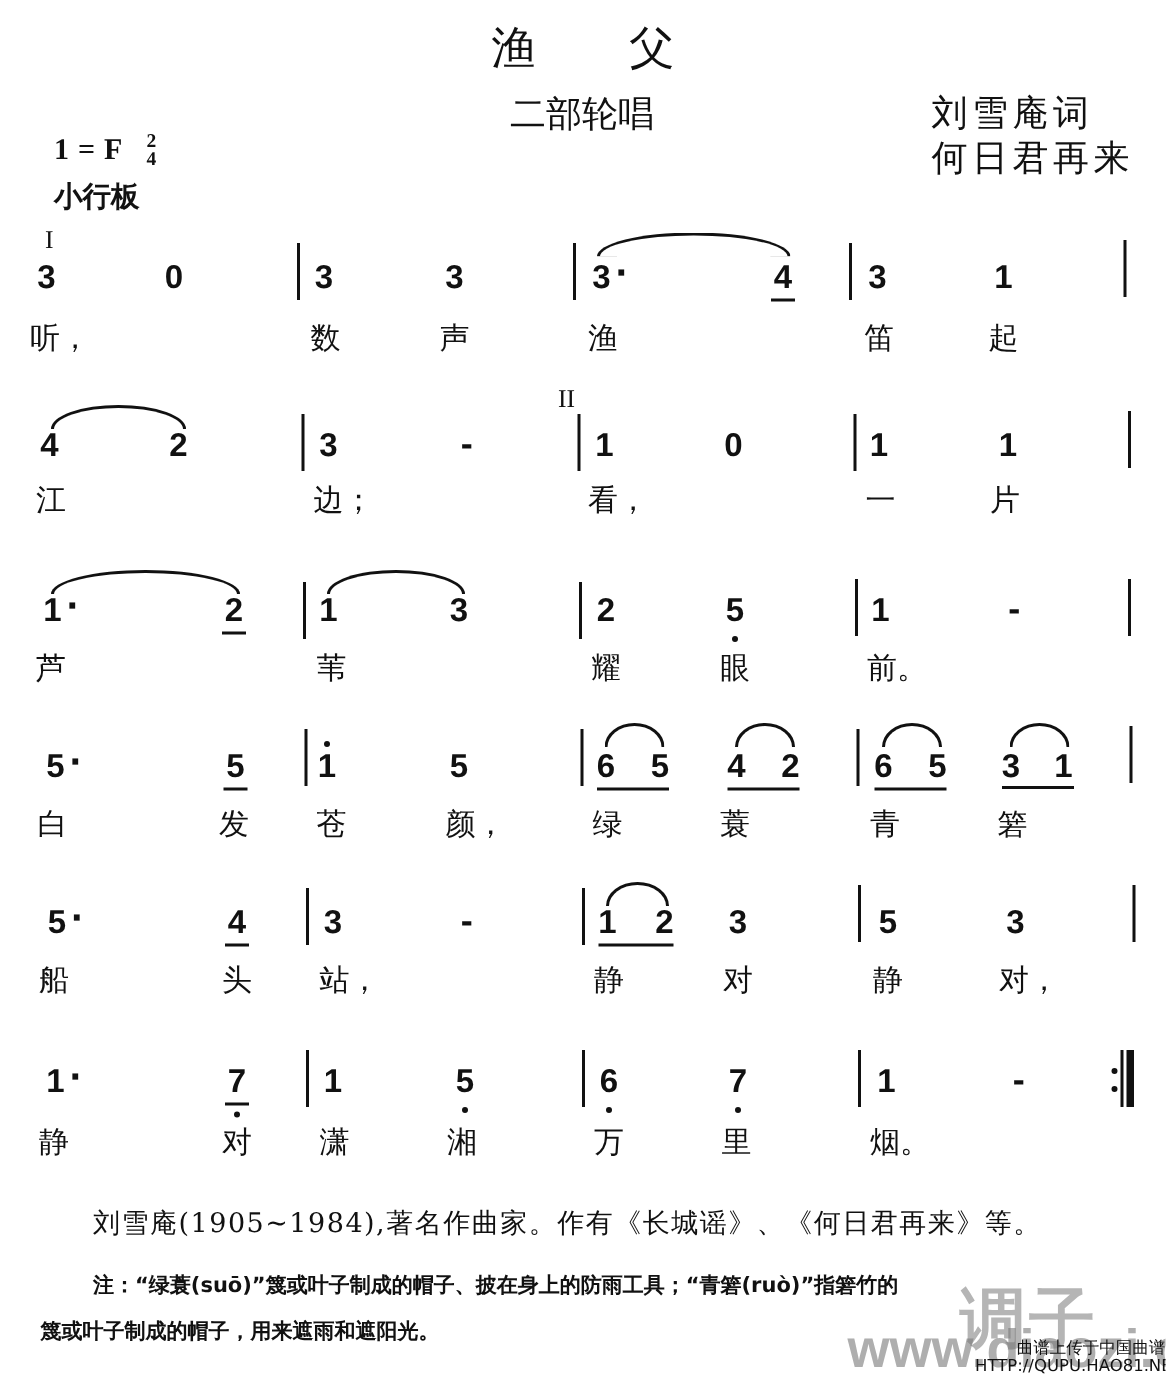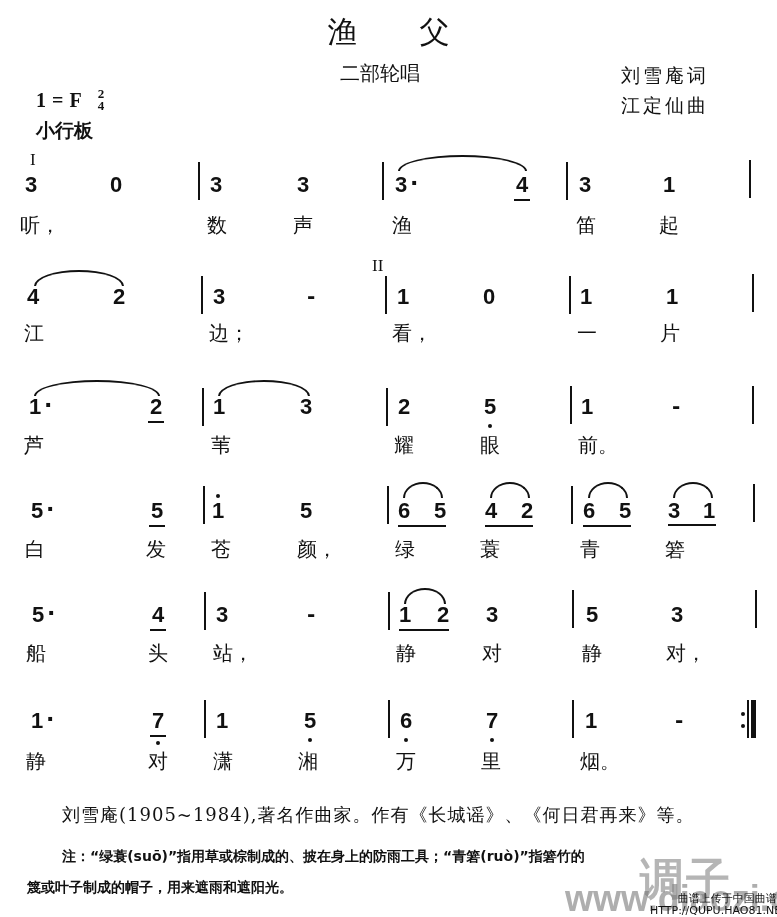--- a/index.html
+++ b/index.html
@@ -5,22 +5,22 @@
   html, body { margin: 0; padding: 0; background: #ffffff; }
   body {
     width: 777px; height: 917px; position: relative; overflow: hidden;
     font-family: "DejaVu Sans", "Liberation Sans", sans-serif; color: #111;
   }
   .title {
     position: absolute; top: 12px; left: 0; width: 777px; text-align: center;
     font-family: "DejaVu Serif", "Liberation Serif", serif; font-size: 30px;
     letter-spacing: 62px; text-indent: 62px;
   }
-  .subtitle { position: absolute; top: 60px; left: 340px; font-size: 20px; }
-  .credits { position: absolute; top: 60px; left: 621px; font-family: "DejaVu Serif", "Liberation Serif", serif; font-size: 19px; line-height: 30px; letter-spacing: 3px; }
+  .subtitle { position: absolute; top: 60px; left: 340px; font-size: 24px; }
+  .credits { position: absolute; top: 60px; left: 621px; font-family: "DejaVu Serif", "Liberation Serif", serif; font-size: 24px; line-height: 30px; letter-spacing: 3px; }
   .key { position: absolute; top: 88px; left: 36px; font-size: 20px; font-weight: bold; font-family: "Liberation Serif", serif; display: flex; align-items: center; }
   .key .eq { margin: 0 6px; }
   .timesig { display: inline-flex; flex-direction: column; align-items: center; margin-left: 16px; font-size: 13px; line-height: 12px; font-weight: bold; }
   .tempo { position: absolute; top: 118px; left: 36px; font-size: 19px; font-weight: bold; }
 
   .row { position: absolute; left: 0; width: 777px; height: 100px; }
   .roman { position: absolute; font-family: "Liberation Serif", serif; font-size: 17px; }
   .note { position: absolute; font-family: "Liberation Sans", sans-serif; font-weight: bold; font-size: 22px; width: 16px; text-align: center; }
   .note .ul { position: absolute; left: 0; right: 0; height: 2px; background: #111; top: 27px; }
   .dot-below { position: absolute; left: 6px; top: 30px; width: 4px; height: 4px; border-radius: 50%; background: #111; }
@@ -42,21 +42,21 @@
   .watermark-url { position: absolute; top: 878px; left: 565px; font-size: 36px; font-weight: bold; color: rgba(120,120,120,0.6); font-family: "Liberation Sans", sans-serif; }
   .stamp { position: absolute; top: 893px; left: 650px; font-size: 11px; line-height: 12px; text-align: right; color: #111; }
 </style>
 </head>
 <body>
 
 <div class="title">渔父</div>
 <div class="subtitle">二部轮唱</div>
 <div class="credits">
   <div>刘雪庵词</div>
-  <div>江定仙曲</div>
+  <div>何日君再来</div>
 </div>
 <div class="key">
   <span>1</span>
   <span class="eq">=</span>
   <span>F</span>
   <span class="timesig">
     <span>2</span>
     <span>4</span>
   </span>
 </div>
@@ -213,20 +213,20 @@
   <span class="lyric" style="left:26px; top:60px">静</span>
   <span class="lyric" style="left:148px; top:60px">对</span>
   <span class="lyric" style="left:213px; top:60px">潇</span>
   <span class="lyric" style="left:298px; top:60px">湘</span>
   <span class="lyric" style="left:396px; top:60px">万</span>
   <span class="lyric" style="left:481px; top:60px">里</span>
   <span class="lyric" style="left:580px; top:60px">烟。</span>
 </div>
 
 <div class="bio">刘雪庵(1905~1984),著名作曲家。作有《长城谣》、《何日君再来》等。</div>
-<div class="note-line1">注：“绿蓑(suō)”指用草或棕制成的、披在身上的防雨工具；“青箬(ruò)”指箬竹的</div>
+<div class="note-line1">注：“绿蓑(suō)”篾或叶子制成的帽子、披在身上的防雨工具；“青箬(ruò)”指箬竹的</div>
 <div class="note-line2">篾或叶子制成的帽子，用来遮雨和遮阳光。</div>
 <div class="watermark">调子网</div>
 <div class="watermark-url">www.diaozi.com</div>
 <div class="stamp">
   <div>曲谱上传于中国曲谱网</div>
   <div>HTTP://QUPU.HAO81.NET</div>
 </div>
 
 </body></html>

